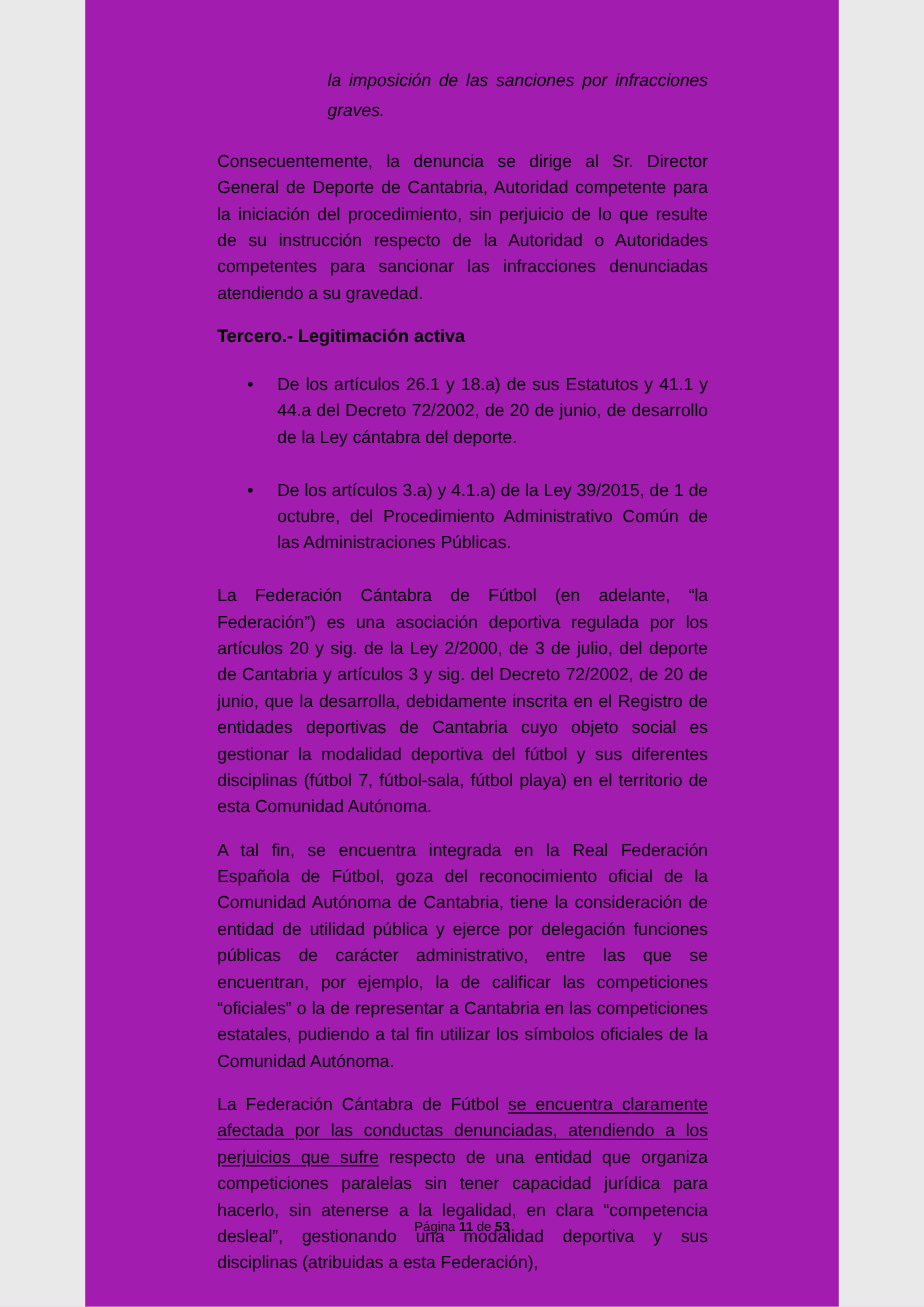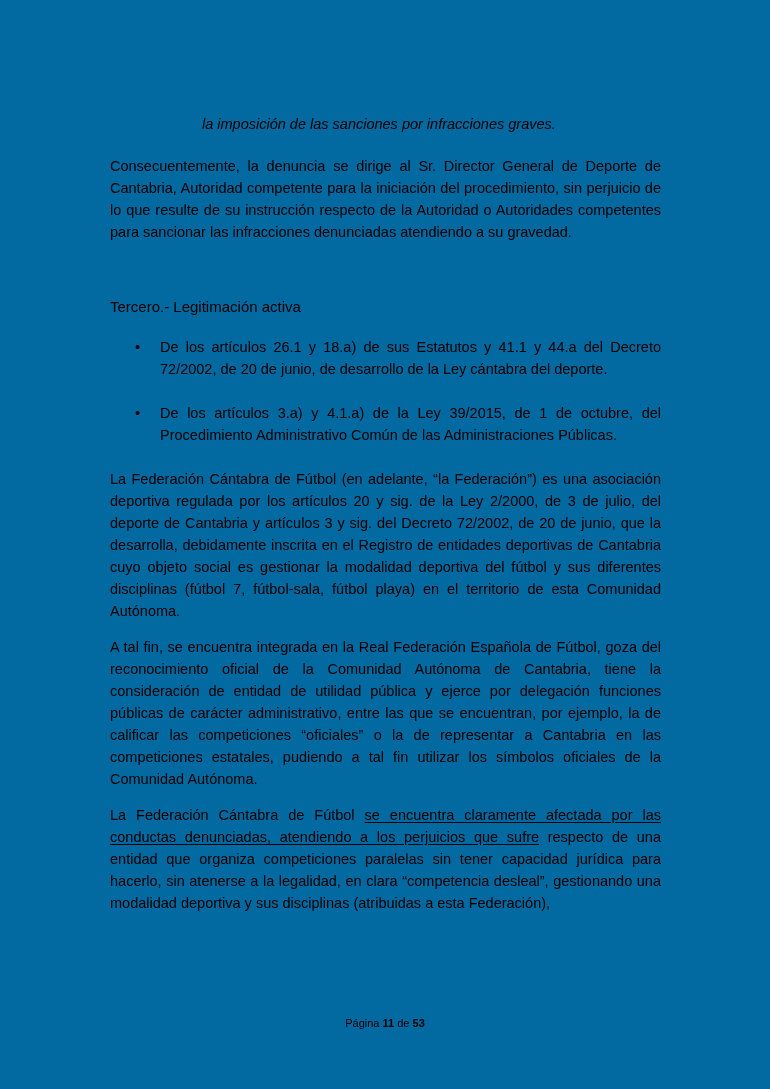--- a/index.html
+++ b/index.html
@@ -1,32 +1,32 @@
 <!DOCTYPE html>
 <html lang="es"><head>
 <meta charset="utf-8">
 <style>
   html,body{margin:0;padding:0;background:#e9e9e9;}
   .page{
-    width:770px;height:1089px;margin:0 auto;background:#0369a1;
+    width:628px;height:1089px;margin:0 auto;background:#a21caf;
     position:relative;box-sizing:border-box;
-    padding:112px 109px 0 110px;
+    padding:56px 109px 0 110px;
     font-family:"Liberation Sans",sans-serif;
     color:#000;font-size:14.5px;line-height:22px;
   }
   .quote-block{
     margin:0 0 18px 92px;
     font-style:italic;
   }
   .quote-block p{margin:0;text-align:justify;line-height:25px;}
   .quote-num{display:inline-block;}
   .quote-rest{padding-left:11px;}
   p.body{margin:0 0 14px;text-align:justify;}
   h2.section{
-    font-size:15px;font-weight:normal;margin:53px 0 13px;line-height:22px;
+    font-size:15px;font-weight:bold;margin:14px 0 13px;line-height:22px;
   }
   .bullet-list{margin:18px 0 16px;padding:0;}
   .bullet-row{display:flex;margin:0 0 22px;padding-left:25px;}
   .bullet-marker{width:25px;flex:0 0 25px;}
   .bullet-text{flex:1;text-align:justify;}
   u{text-decoration:underline;text-underline-offset:2px;}
   .footer{
     position:absolute;left:0;right:0;top:1016px;
     text-align:center;font-size:11px;line-height:14px;color:#000;
   }

